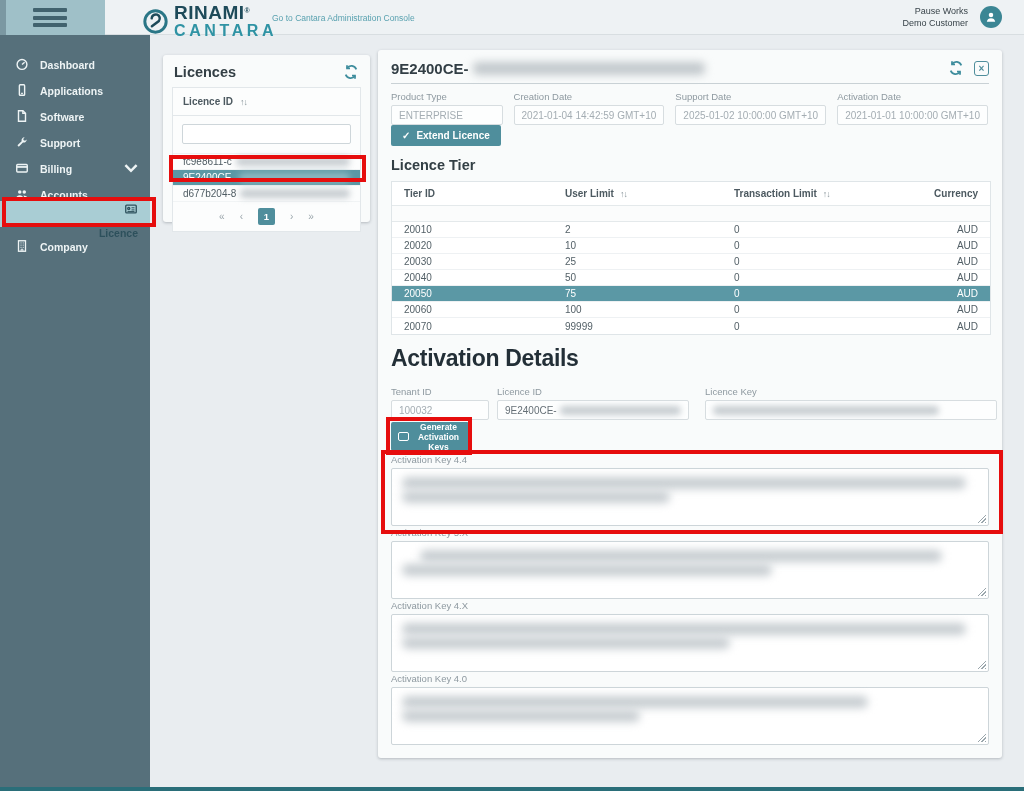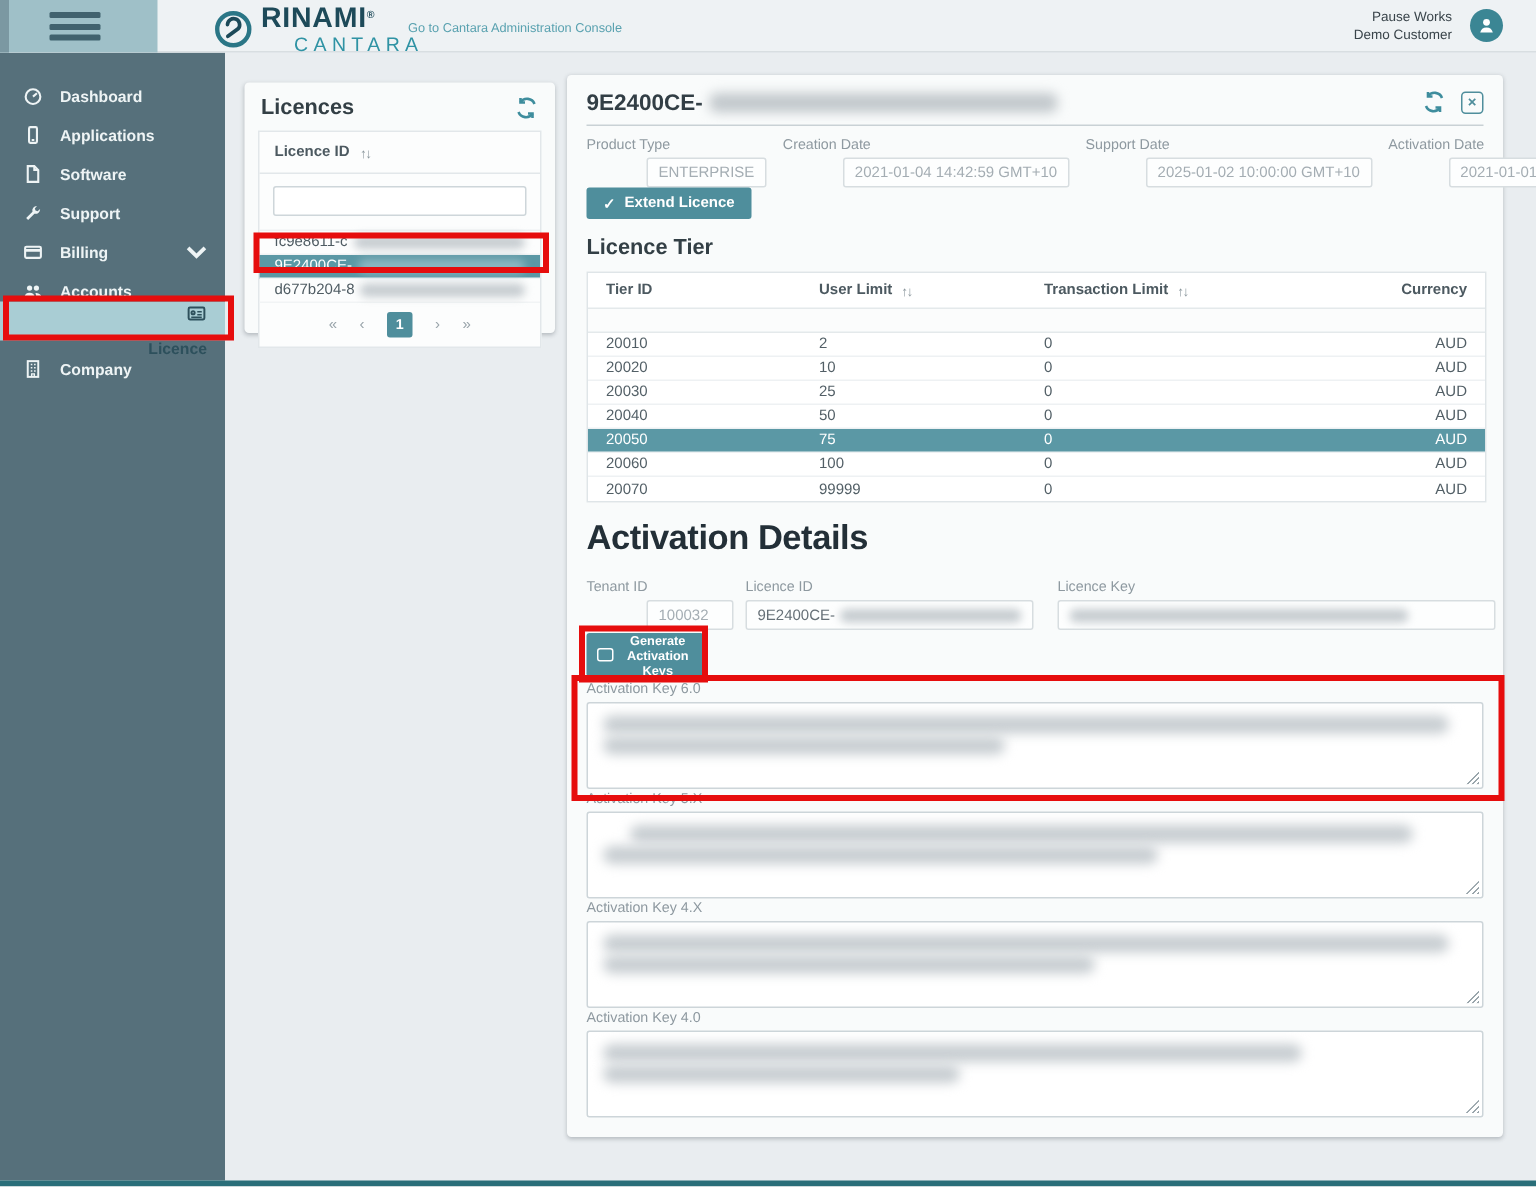--- a/index.html
+++ b/index.html
@@ -11,21 +11,21 @@
   .header { position:absolute; top:0; left:0; width:1024px; height:35px; background:#eef2f4;
             border-bottom:1px solid #d8dee1; z-index:5; }
   .burger-block { position:absolute; left:0; top:0; width:105px; height:35px; background:#9fc0c8;
                   border-left:6px solid #7b98a2; }
   .burger { position:absolute; left:27px; top:8px; width:34px; cursor:pointer; }
   .burger b { display:block; height:4px; background:#41626e; border-radius:1px; margin-bottom:3.5px; }
   .logo { position:absolute; left:142px; top:3px; display:flex; align-items:center; gap:5px; }
   .logo-text { line-height:1; }
   .brand1 { font-size:19px; font-weight:800; color:#1d4a59; letter-spacing:0.5px; }
   .brand-reg { font-size:7px; color:#1d4a59; vertical-align:super; font-weight:700; }
-  .brand2 { font-size:13px; font-weight:400; color:#2f93a4; letter-spacing:3.6px; margin-top:1px;margin-left:22px; }
+  .brand2 { font-size:16px; font-weight:700; color:#2f93a4; letter-spacing:3.6px; margin-top:1px; }
   .console-link { position:absolute; left:272px; top:13px; font-size:8.5px; color:#58a1af; cursor:pointer; }
   .user-block { position:absolute; right:56px; top:6px; text-align:right; font-size:9px; color:#39444a; line-height:11.5px; }
   .avatar { position:absolute; right:22px; top:6px; width:22px; height:22px; border-radius:50%;
             background:#3b8694; display:flex; align-items:center; justify-content:center; cursor:pointer; }
 
   
   .sidebar { position:absolute; left:0; top:35px; width:150px; height:752px; background:#56707b; padding-top:10px; z-index:4; }
   .side-item { display:flex; align-items:flex-end; height:26px; padding:0 12px 0 14px; gap:11px;
                color:#eef4f5; font-size:10.5px; font-weight:700; cursor:pointer; }
   .side-item .icn { width:15px; height:15px; flex:0 0 15px; display:flex; align-items:center; justify-content:center; }
@@ -68,27 +68,27 @@
   .mp-title-redact { width:232px; height:13px; filter:blur(4px); background:#c2c8cc; }
   .mp-icons { margin-left:auto; display:flex; align-items:center; gap:10px; }
   .icon-close { width:15px; height:15px; border:1.5px solid #4f8e9c; border-radius:3px; color:#4f8e9c;
                 font-size:10px; font-weight:700; display:flex; align-items:center; justify-content:center; cursor:pointer; }
   .mp-divider { position:absolute; top:33px; left:13px; right:13px; height:1px; background:#c9d1d5; }
   .mp-fields { position:absolute; top:41px; left:13px; right:14px; display:flex; gap:11px; }
   .fld { flex:1; }
   .fld-label { display:block; font-size:9.5px; color:#8e99a0; margin-bottom:3px; }
   .inp { height:20px; border:1px solid #d7dde0; border-radius:2px; background:#fdfefe; font-size:10px;
          color:#667077; display:flex; align-items:center; padding:0 7px; gap:3px; white-space:nowrap; overflow:hidden; }
-  .inp.disabled { color:#a4adb3;margin-left:40px; }
+  .inp.disabled { color:#a4adb3; }
   .btn { background:#4f8e9c; color:#fff; border:none; border-radius:2px; font-weight:700;
          display:inline-flex; align-items:center; cursor:pointer; font-family:"Liberation Sans", sans-serif; }
   .extend-btn { position:absolute; top:75px; left:13px; height:21px; font-size:10px; gap:6px; padding:0 11px; }
   .tier-title { position:absolute; top:107px; left:13px; font-size:14.5px; font-weight:800; color:#333f45; }
   .tier-table { position:absolute; top:131px; left:13px; right:11px; border:1px solid #dfe5e8; background:#fff; }
-  .tt-row { display:grid; grid-template-columns:142px 150px 160px 1fr; padding:0 12px; align-items:center; }
+  .tt-row { display:grid; grid-template-columns:142px 150px 160px 1fr; padding:0 12px; align-items:center;gap:19px; }
   .tt-head { height:24px; font-size:10px; font-weight:700; color:#4c5960; border-bottom:1px solid #e4e9eb; }
   .tt-head .hcell { display:flex; align-items:center; gap:6px; cursor:pointer; }
   .tt-filter { height:16px; background:#fbfcfc; border-bottom:1px solid #e4e9eb; }
   .tt-data { height:16px; font-size:10px; color:#525f66; border-bottom:1px solid #eef1f3; cursor:pointer; }
   .tt-data:last-child { border-bottom:none; }
   .tt-data.selected { background:#5b98a5; color:#fff; }
   .col-currency { text-align:right; }
 
   .act-heading { position:absolute; top:295px; left:13px; font-size:23px; font-weight:800; color:#232f37; letter-spacing:-0.3px; }
   .act-fields { position:absolute; top:336px; left:13px; display:flex; gap:8px; }
@@ -407,21 +407,21 @@
 
     <button class="btn gen-btn">
       <span class="gen-icn"></span>
       <span style="flex:1">
         <span>Generate</span><br>
         <span>Activation Keys</span>
       </span>
     </button>
 
     <div class="key-group kg-1">
-      <span class="fld-label">Activation Key 6.0</span>
+      <span class="fld-label">Activation Key 4.4</span>
       <div class="key-box">
         <span class="rb rb1"></span>
         <span class="rb rb2"></span>
         <span class="rsz"></span>
       </div>
     </div>
     <div class="key-group kg-2">
       <span class="fld-label">Activation Key 5.X</span>
       <div class="key-box">
         <span class="rb rb1"></span>

